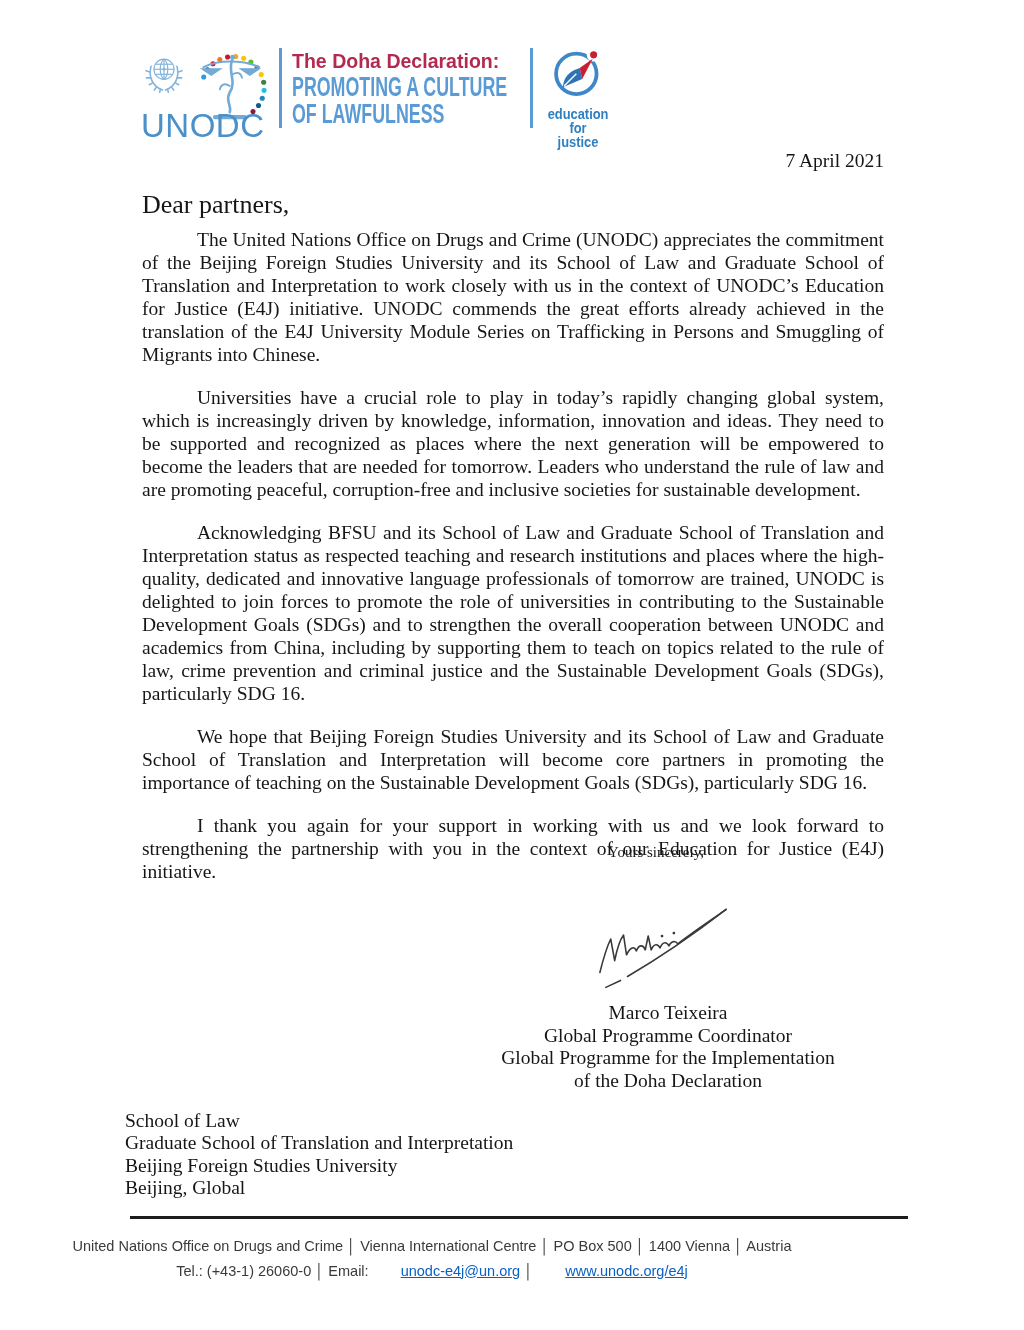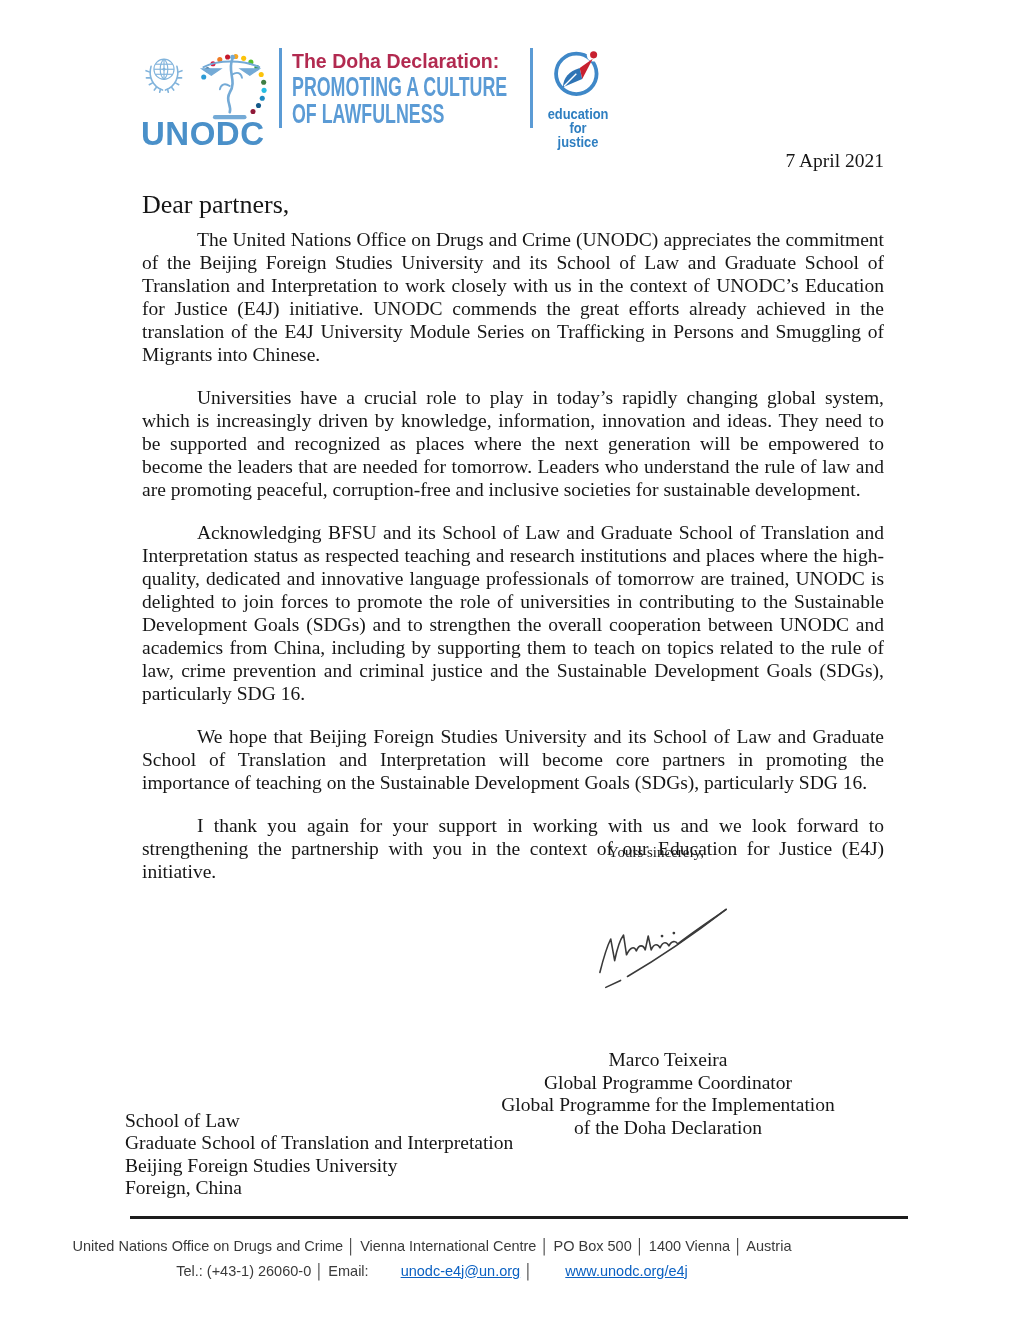--- a/index.html
+++ b/index.html
@@ -7,22 +7,22 @@
     position:relative; width:1024px; height:1330px; margin:0 auto;
     background:#ffffff; overflow:hidden;
     font-family:"Liberation Serif", serif; color:#161616;
   }
 
   
   .header { position:absolute; top:45px; left:141px; display:flex; align-items:flex-start; }
   .unodc-logo { width:138px; }
   .unodc-graphics { display:flex; align-items:flex-start; height:60px; }
   .unodc-wordmark {
-    font-family:"Liberation Sans", sans-serif; font-weight:bold;
-    font-size:33px; color:var(--unodc-blue,#4a90c9); letter-spacing:0.5px; line-height:30px; margin-top:14px;
+    font-family:"Liberation Sans", sans-serif; font-weight:normal;
+    font-size:33px; color:var(--unodc-blue,#4a90c9); letter-spacing:0.5px; line-height:30px; margin-top:6px;
   }
   .hdr-divider { width:3px; background:var(--promo-blue,#5b9bd5); height:80px; margin-top:3px; }
   .doha-block { margin-left:10px; width:238px; padding-top:3px; }
   .doha-line1 {
     font-family:"Liberation Sans", sans-serif; font-weight:bold; font-size:21px;
     color:var(--doha-red,#b22a50); transform:scaleX(.93); transform-origin:left; white-space:nowrap; line-height:26px;
   }
   .doha-line2,.doha-line3 {
     font-family:"Liberation Sans", sans-serif; font-weight:bold; font-size:27px;
     color:var(--promo-blue,#5b9bd5); transform:scaleX(.66); transform-origin:left; white-space:nowrap; line-height:27px;
@@ -36,21 +36,21 @@
   
   .date { position:absolute; top:150px; right:140px; font-size:19.5px; }
   .salutation { position:absolute; top:190px; left:142px; font-size:26px; }
   .body-text { position:absolute; top:228px; left:142px; width:742px; }
   .body-text p {
     margin:0 0 20px 0; font-size:19.5px; line-height:23px;
     text-align:justify; text-indent:55px;
   }
   .closing { position:absolute; top:844px; left:446px; width:420px; text-align:center; font-size:15px; }
   .signature-wrap { position:absolute; top:889px; left:590px; width:148px; height:100px; }
-  .signatory { position:absolute; top:1049px; left:458px; width:420px; text-align:center; font-size:19.5px; line-height:22.5px; }
+  .signatory { position:absolute; top:1002px; left:458px; width:420px; text-align:center; font-size:19.5px; line-height:22.5px; }
   .recipient { position:absolute; top:1110px; left:125px; font-size:19.5px; line-height:22.3px; }
 
   
   .footer-rule { position:absolute; top:1216px; left:130px; width:778px; height:3px; background:#1c1c1c; }
   .footer-text {
     position:absolute; top:1234px; left:0; width:864px; text-align:center;
     font-family:"Liberation Sans", sans-serif; font-size:14.5px; line-height:24.5px; color:var(--footer-text,#3a3a3a);
   }
   .footer-text a, .footer-link { color:var(--link-blue,#0b61c2); text-decoration:underline; cursor:pointer;margin-left:28px; }
 </style>
@@ -178,21 +178,21 @@
     <div>Marco Teixeira</div>
     <div>Global Programme Coordinator</div>
     <div>Global Programme for the Implementation</div>
     <div>of the Doha Declaration</div>
   </div>
 
   <div class="recipient">
     <div>School of Law</div>
     <div>Graduate School of Translation and Interpretation</div>
     <div>Beijing Foreign Studies University</div>
-    <div>Foreign, China</div>
+    <div>Beijing, Global</div>
   </div>
 
   <div class="footer-rule"></div>
   <div class="footer-text">
     <div>United Nations Office on Drugs and Crime │ Vienna International Centre │ PO Box 500 │ 1400 Vienna │ Austria</div>
     <div>
       <span>Tel.: (+43-1) 26060-0 │ Email: </span><span class="footer-link">unodc-e4j@un.org</span><span> │ </span><span class="footer-link">www.unodc.org/e4j</span>
     </div>
   </div>
 

